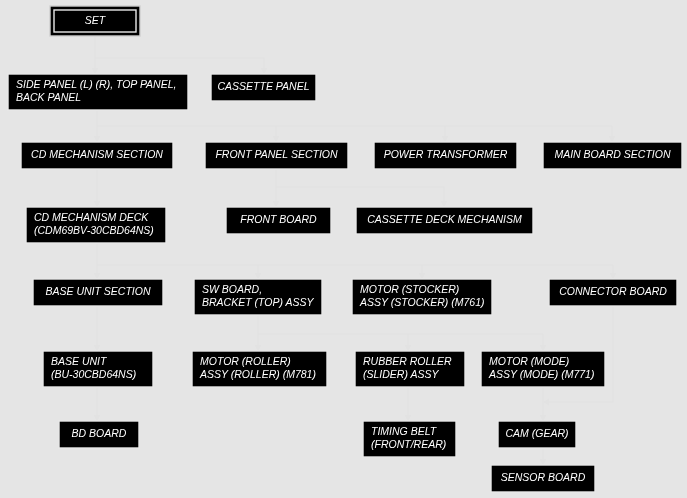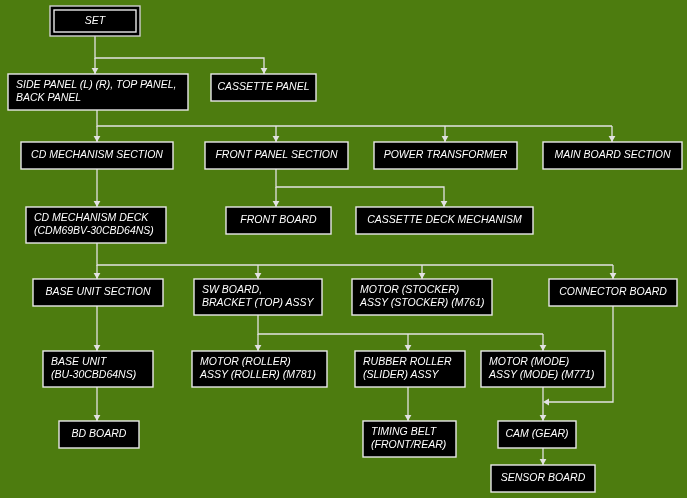--- a/index.html
+++ b/index.html
@@ -8,21 +8,21 @@
     padding: 0;
     background: #000000;
   }
   body {
     font-family: "Liberation Sans", sans-serif;
   }
   #diagram-root {
     position: relative;
     width: 687px;
     height: 498px;
-    background: #4d7c0f;
+    background: #e5e5e5;
     overflow: hidden;
   }
   svg#flow-svg {
     position: absolute;
     left: 0;
     top: 0;
     width: 687px;
     height: 498px;
     display: block;
   }

